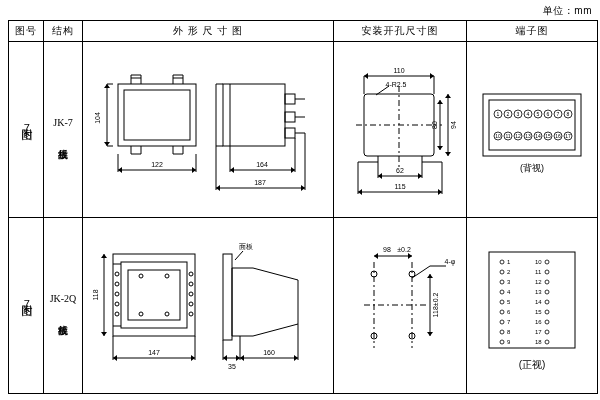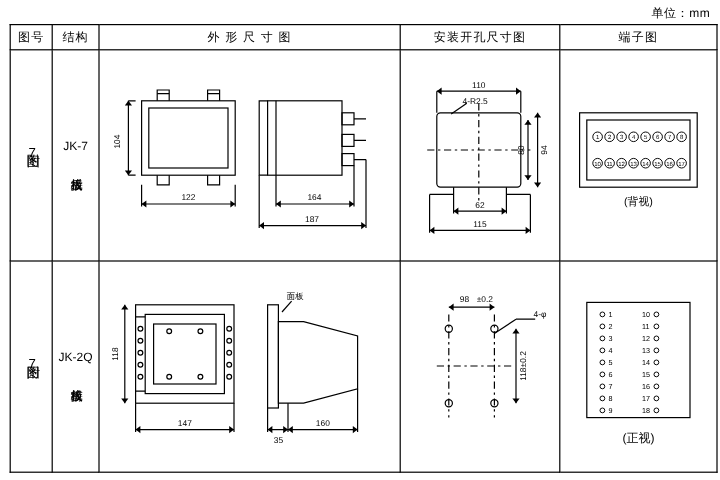--- a/index.html
+++ b/index.html
@@ -28,21 +28,21 @@
   table.main td, table.main th{
     border:1px solid #000;
     padding:0;
     vertical-align:middle;
     text-align:center;
     font-weight:normal;
     font-size:10px;
   }
   .hdr td{ height:20px; font-size:11px; letter-spacing:1px;}
   .c1{width:34px;}
-  .c2{width:38px;}
+  .c2{width:38px;font-family:Liberation Serif, serif;}
   .c3{width:250px;}
   .c4{width:132px;}
   .c5{width:130px;}
   .rowbody td{height:175px;}
   .vlabel{
     font-size:11px;
     line-height:1.25;
     letter-spacing:1px;
   }
   .stacklabel{

